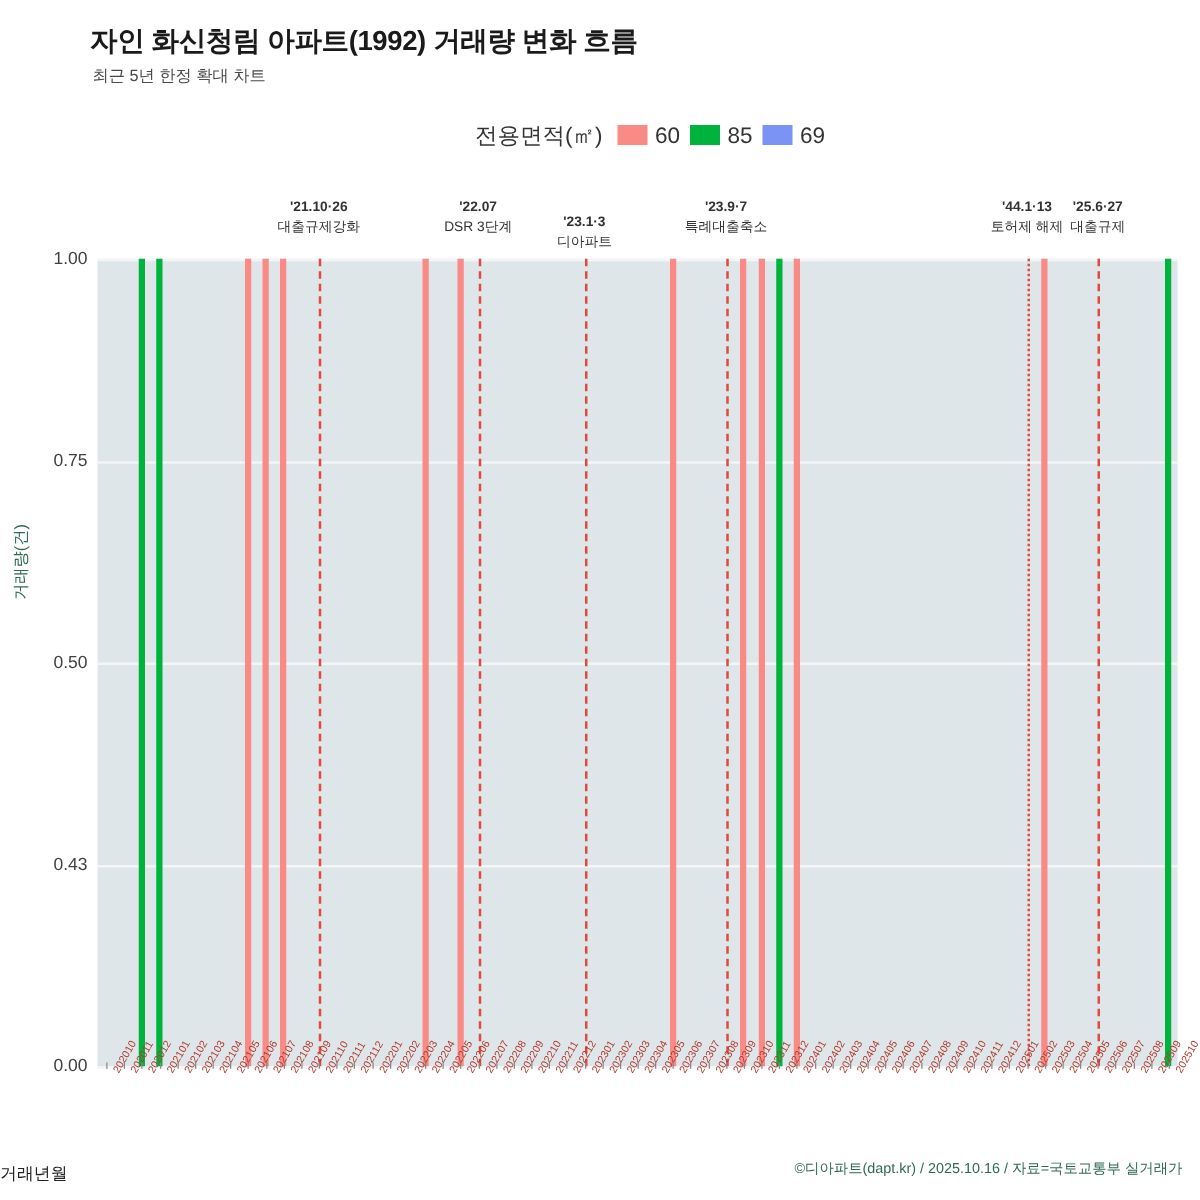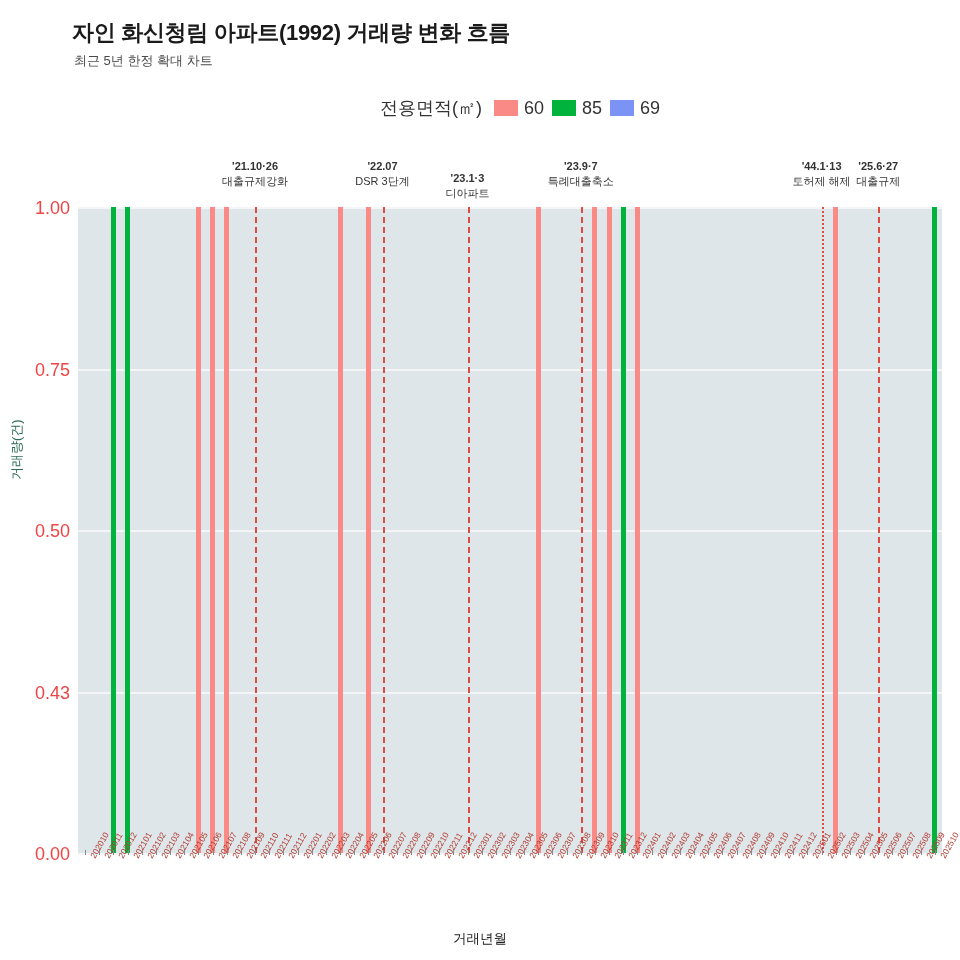--- a/index.html
+++ b/index.html
@@ -46,32 +46,32 @@
   }
   .bar { position:absolute; bottom:0; }
   .event-line {
     position:absolute; top:0; bottom:0; width:0;
     border-left-width:2px; border-left-style:dashed;
   }
 
   
   .y-tick {
     position:absolute; right:0; width:64px; text-align:right;
-    font-size:18px; color:#ef4444;
+    font-size:14px; color:#404040;
   }
   .ylabel {
     position:absolute;
     left:8px; top:480px;
     font-size:13px; color:#2e6b52;
     transform:rotate(-90deg); transform-origin:left top;
     white-space:nowrap;
   }
   .xlabel {
     position:absolute; left:0; top:930px; width:960px;
-    text-align:center; font-size:13.5px; color:#222;
+    text-align:left; font-size:13.5px; color:#222;
   }
   .x-ticks { position:absolute; left:78px; top:855px; width:864px; height:70px; }
   .x-tick {
     position:absolute; top:0;
     font-size:8.5px; color:#b03a2e;
     transform:rotate(-60deg); transform-origin:left top;
     white-space:nowrap;
   }
   .x-tick-mark {
     position:absolute; top:-5px; width:1px; height:5px; background:#888;
@@ -301,13 +301,14 @@
       <div class="x-tick-mark" style="left: 828.59px;"></div>
       <div class="x-tick" style="left: 831.59px;">202508</div>
       <div class="x-tick-mark" style="left: 842.754px;"></div>
       <div class="x-tick" style="left: 845.754px;">202509</div>
       <div class="x-tick-mark" style="left: 856.918px;"></div>
       <div class="x-tick" style="left: 859.918px;">202510</div>
     </div>
 
   <div class="xlabel">거래년월</div>
 
+  <div class="credit">©디아파트(dapt.kr) / 2025.10.16 / 자료=국토교통부 실거래가</div>
 </div>
 
 </body></html>

